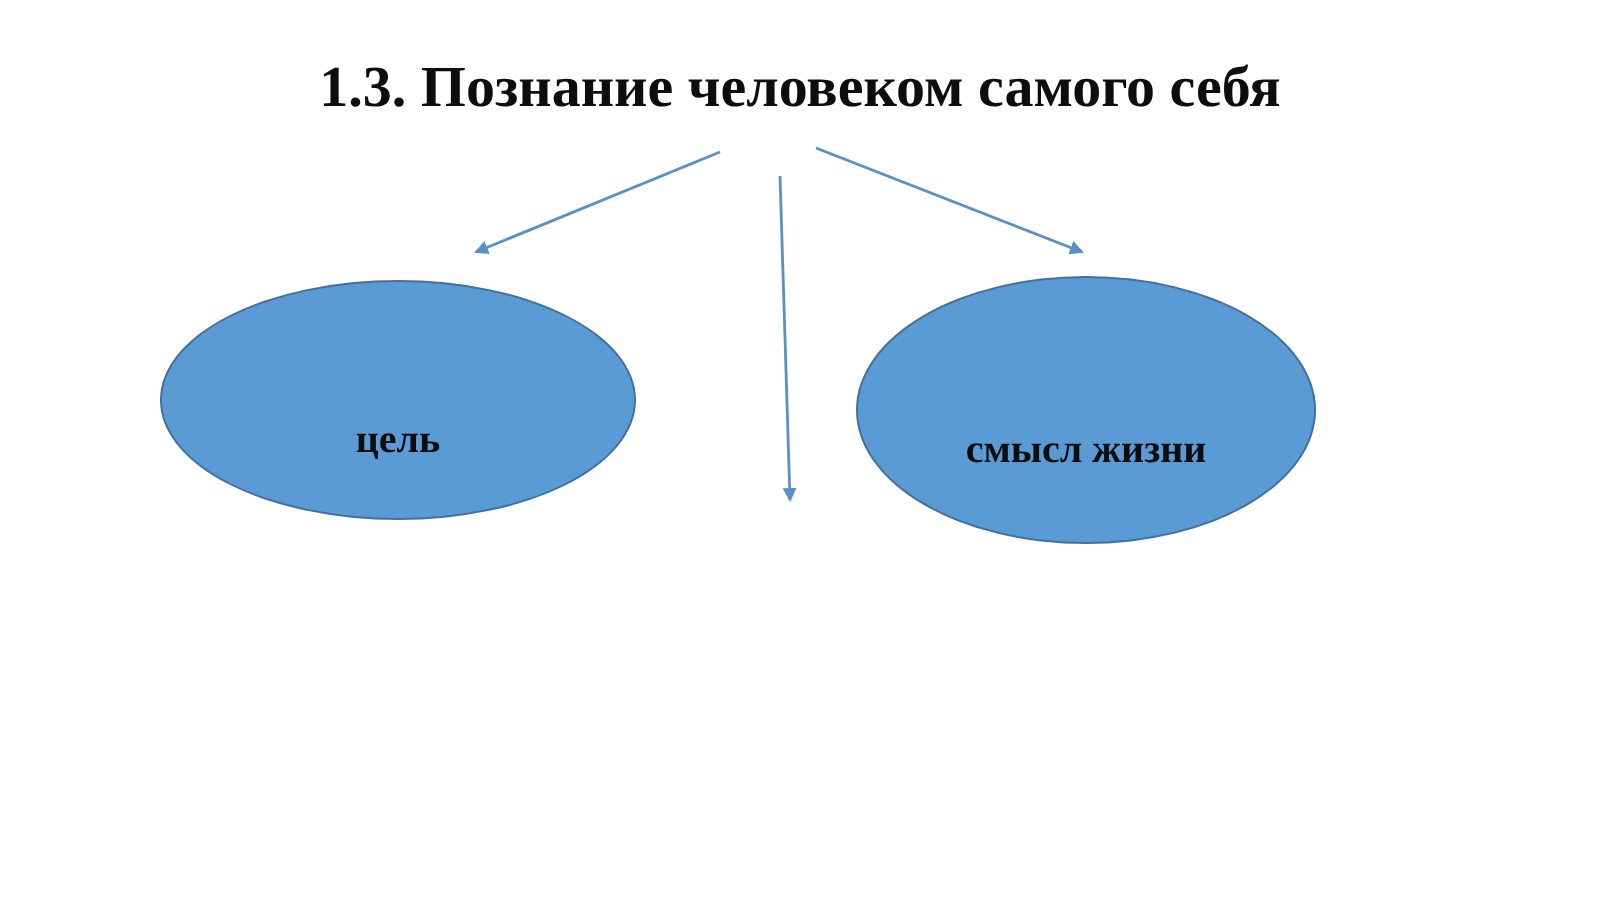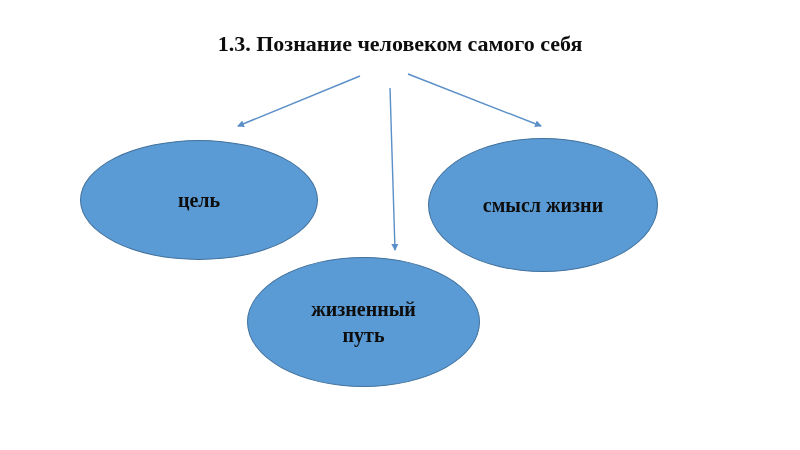--- a/index.html
+++ b/index.html
@@ -17,21 +17,21 @@
       background: #ffffff;
     }
     .title {
       position: absolute;
       left: 0;
       top: 24px;
       width: 800px;
       text-align: center;
       font-family: "Liberation Serif", serif;
       font-weight: bold;
-      font-size: 22px;
+      font-size: 29px;
       color: #0d0d0d;
       line-height: 40px;
     }
     svg.arrows {
       position: absolute;
       left: 0;
       top: 0;
       width: 800px;
       height: 450px;
     }
@@ -46,20 +46,21 @@
       justify-content: center;
       text-align: center;
       font-family: "Liberation Serif", serif;
       font-weight: bold;
       font-size: 20px;
       color: #0d0d0d;
       line-height: 26px;
     }
     .node span {
       display: block;
+      margin-top: 40px;
     }
     .node-goal {
       left: 80px;
       top: 140px;
       width: 238px;
       height: 120px;
     }
     .node-meaning {
       left: 428px;
       top: 138px;
@@ -95,20 +96,14 @@
   </svg>
 
   <div class="node node-goal">
     <span>цель</span>
   </div>
 
   <div class="node node-meaning">
     <span>смысл жизни</span>
   </div>
 
-  <div class="node node-path">
-    <div class="inner">
-      <span>жизненный</span>
-      <span>путь</span>
-    </div>
-  </div>
 
 </div>
 
 </body></html>

